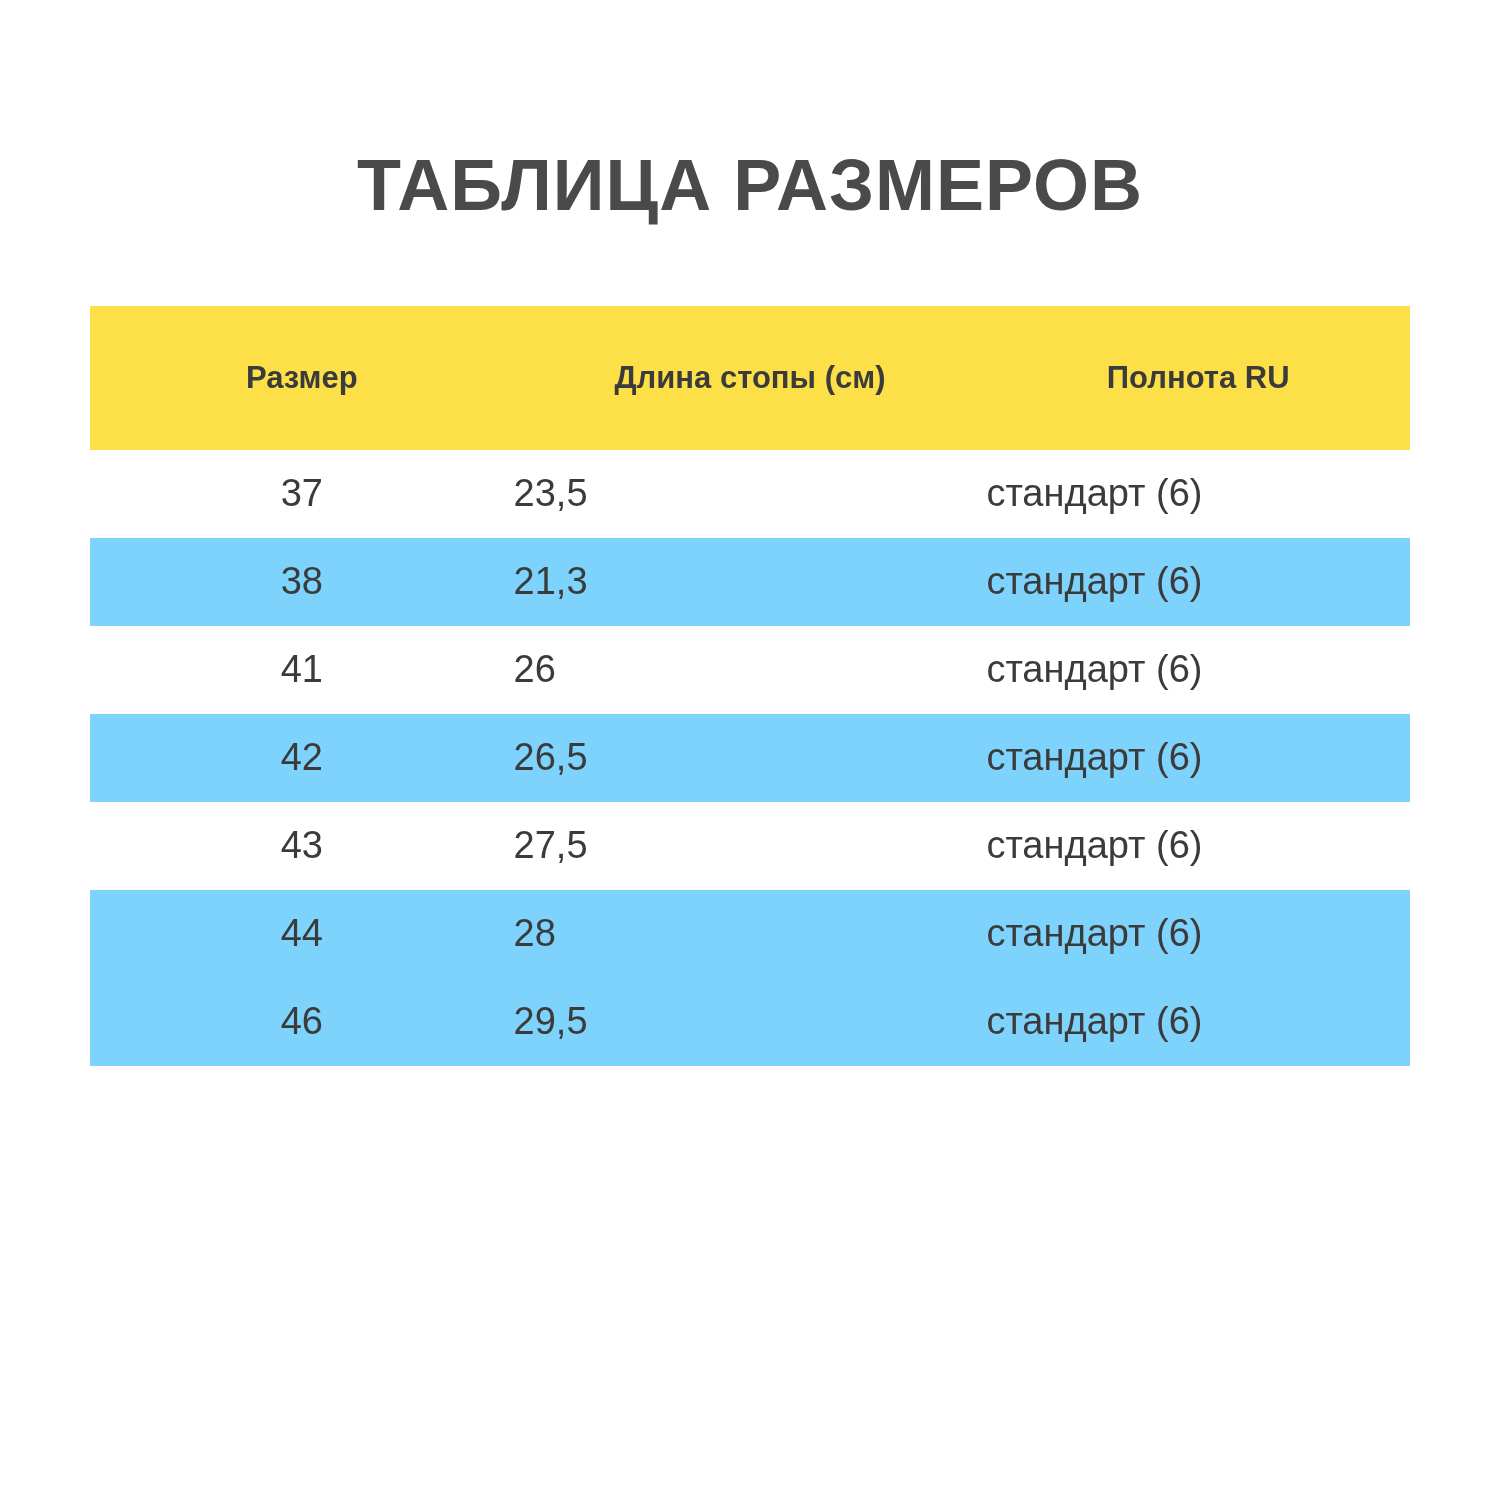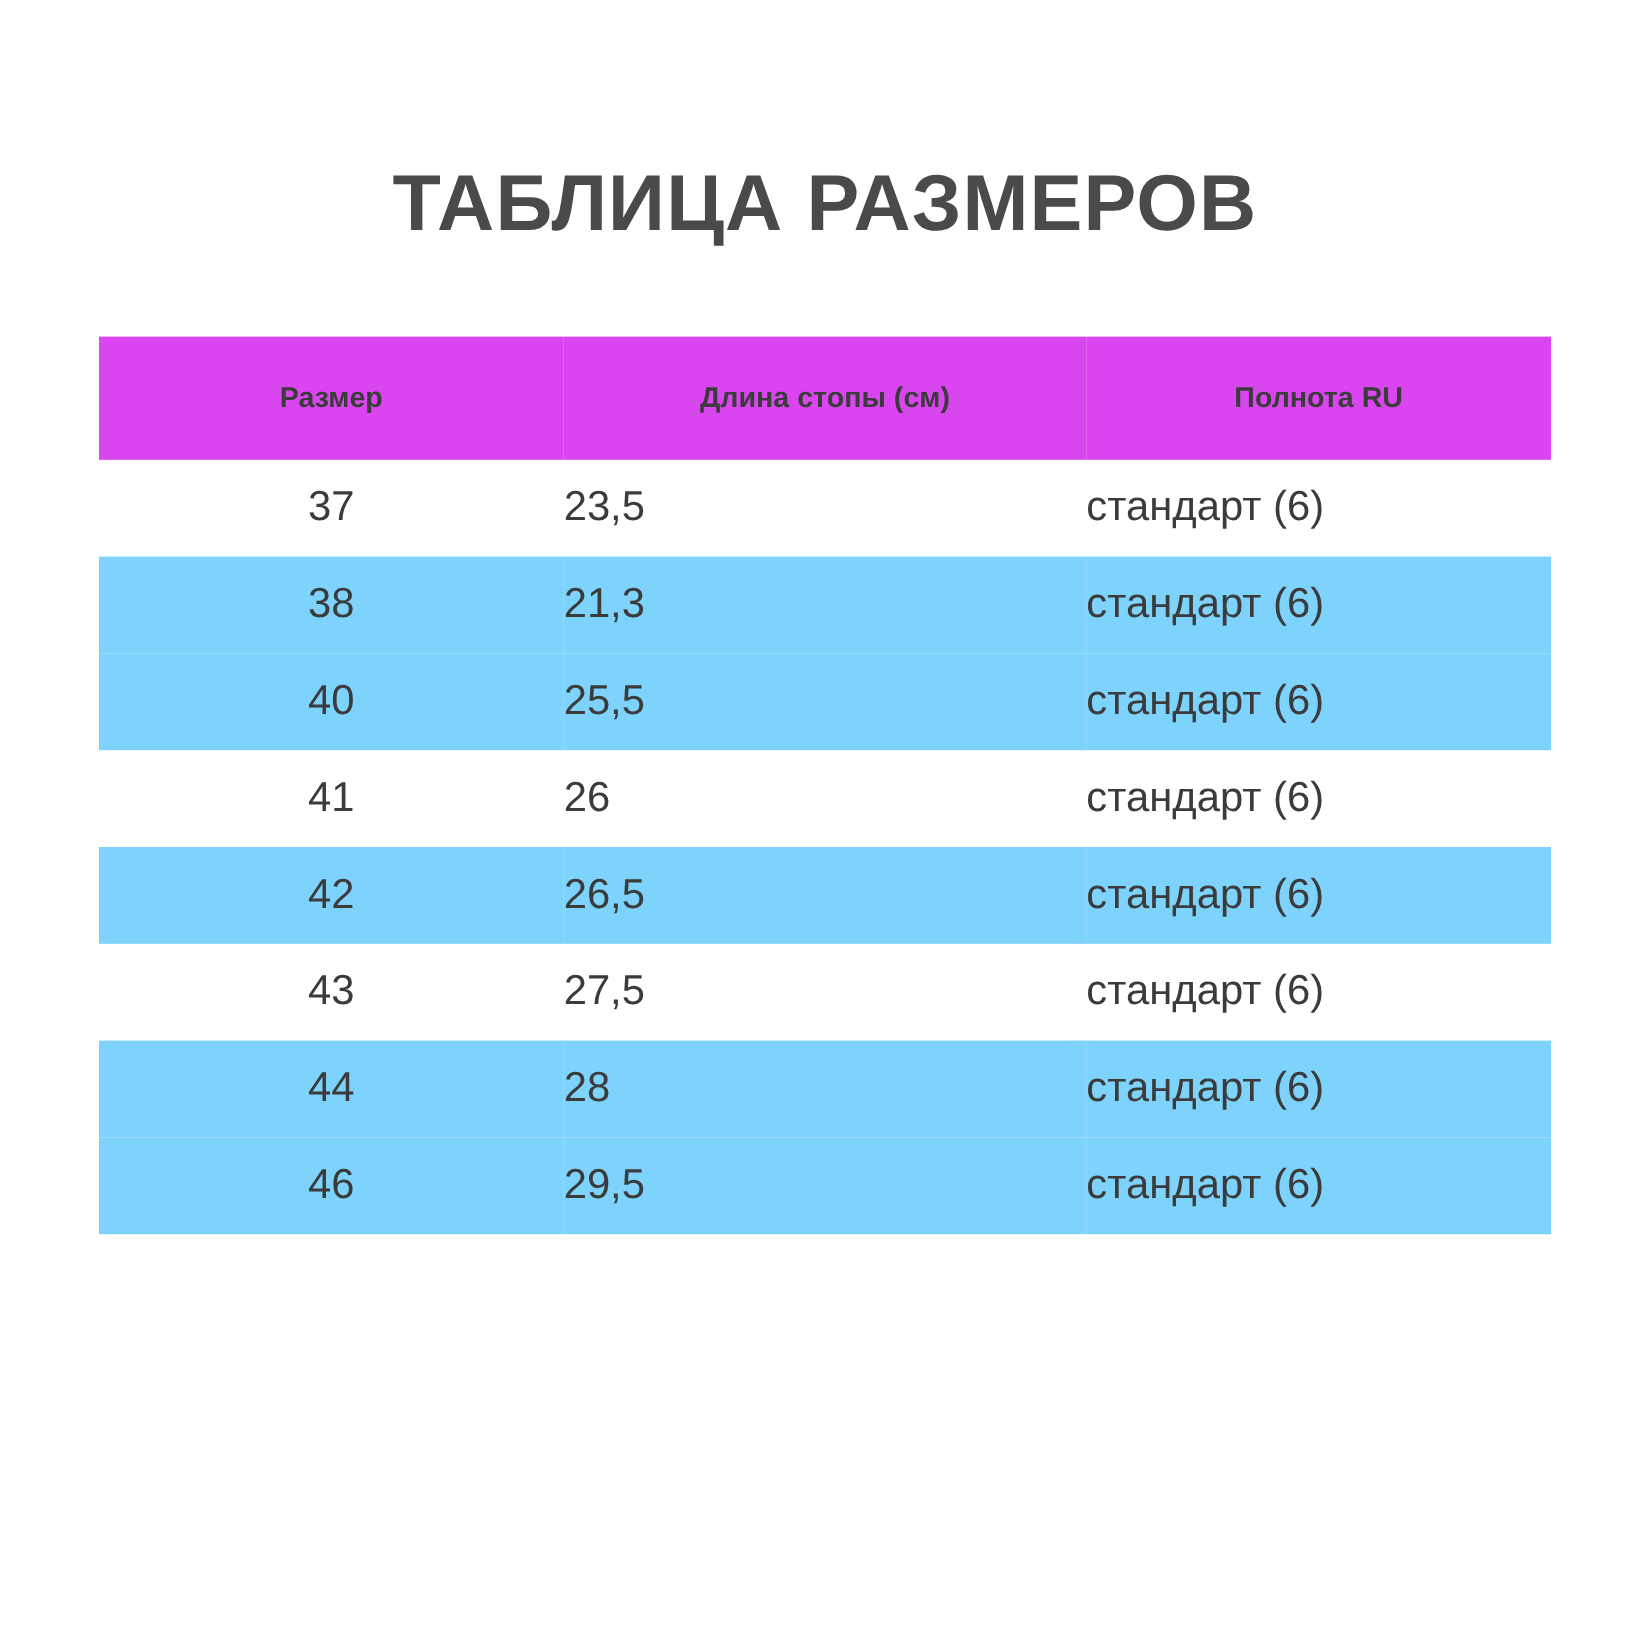--- a/index.html
+++ b/index.html
@@ -30,27 +30,27 @@
     text-align: center;
     line-height: 1.05;
   }
   .size-table {
     margin-top: 82px;
     width: 1320px;
     border-collapse: collapse;
     table-layout: fixed;
   }
   .size-table thead th {
-    background: #d946ef;
+    background: #fde047;
     color: #3b3b3b;
-    font-size: 26px;
+    font-size: 31px;
     font-weight: bold;
     height: 112px;
     vertical-align: middle;
-    padding: 0;
+    padding: 16px;
   }
   .size-table tbody td {
     font-size: 38px;
     color: #3b3b3b;
     height: 88px;
     vertical-align: middle;
     padding: 0;
     font-weight: normal;
   }
   .size-table tbody tr.alt td {
@@ -86,25 +86,20 @@
       <tr>
         <td class="cell-size">37</td>
         <td class="cell-length">23,5</td>
         <td class="cell-width">стандарт (6)</td>
       </tr>
       <tr class="alt">
         <td class="cell-size">38</td>
         <td class="cell-length">21,3</td>
         <td class="cell-width">стандарт (6)</td>
       </tr>
-      <tr class="alt">
-        <td class="cell-size">40</td>
-        <td class="cell-length">25,5</td>
-        <td class="cell-width">стандарт (6)</td>
-      </tr>
       <tr>
         <td class="cell-size">41</td>
         <td class="cell-length">26</td>
         <td class="cell-width">стандарт (6)</td>
       </tr>
       <tr class="alt">
         <td class="cell-size">42</td>
         <td class="cell-length">26,5</td>
         <td class="cell-width">стандарт (6)</td>
       </tr>

